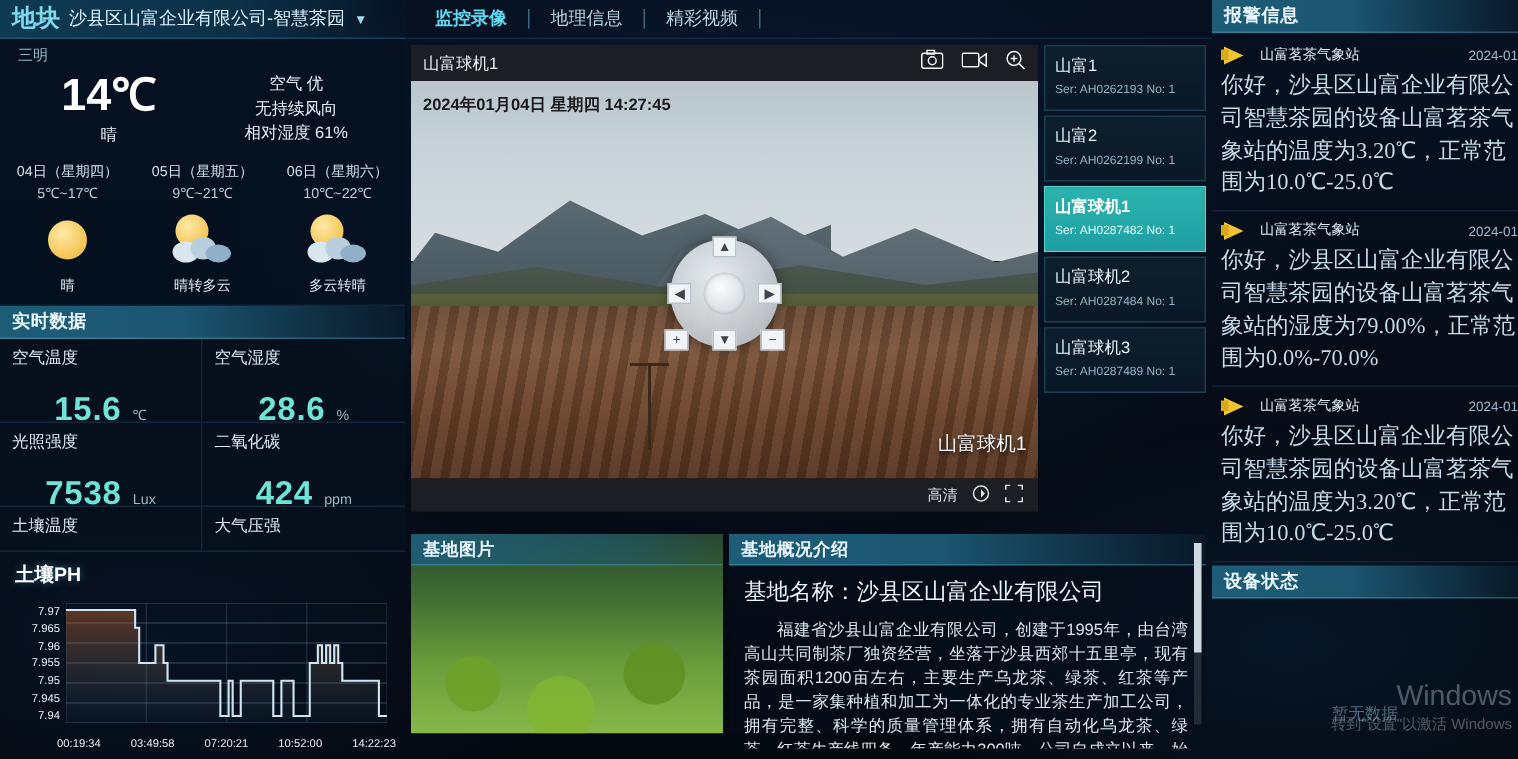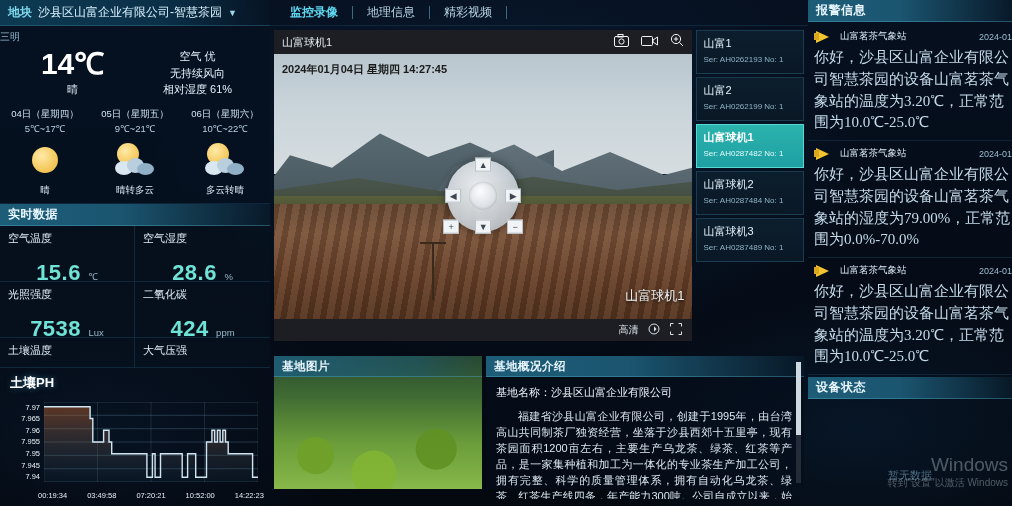--- a/index.html
+++ b/index.html
@@ -38,32 +38,32 @@
   }
   .panel-head.small { height: 21px; font-size: 11.5px; }
 
   
   .loc-bar {
     height: 26px; display: flex; align-items: center; gap: 6px;
     padding: 0 8px;
     background: linear-gradient(90deg,#0d3a52 0%, #0b3048 60%, rgba(8,30,46,0.2) 100%);
     border-bottom: 1px solid rgba(70,160,190,0.3);
   }
-  .loc-label { font-size: 12px; font-weight: bold; color: #7fd8ee; }
+  .loc-label { font-size: 16px; font-weight: bold; color: #7fd8ee; }
   .loc-value { font-size: 12px; color: #d9f2ff; }
   .caret { font-size: 9px; color: #9fd9ea; }
 
   
   .weather {
     background: rgba(6,18,33,0.75);
     border-bottom: 1px solid rgba(40,90,120,0.3);
     padding: 4px 0 0 0;
     position: relative;
   }
-  .wx-city { font-size: 10px; color: #8fb6cb; padding-left: 0; }
+  .wx-city { font-size: 10px; color: #8fb6cb; padding-left: 12px; }
   .wx-main { display: flex; align-items: flex-start; padding: 2px 10px 6px 10px; }
   .wx-left { flex: 1; text-align: center; padding-top: 2px; }
   .wx-temp { font-size: 30px; font-weight: bold; color: #ffffff; line-height: 1.05; }
   .wx-cond { font-size: 11px; color: #dbeaf5; margin-top: 2px; }
   .wx-right { flex: 1; text-align: center; font-size: 11px; line-height: 1.5; color: #e3f1fa; padding-top: 2px; }
 
   .forecast { display: flex; padding: 4px 0 6px 0; }
   .fc-day { flex: 1; text-align: center; }
   .fc-date { font-size: 9.5px; color: #cfe3f0; }
   .fc-range { font-size: 9.5px; color: #b8cfe0; margin-top: 1px; }
@@ -179,21 +179,21 @@
   .bottom-mid { display: flex; gap: 4px; padding: 15px 4px 0 4px; height: 148px; }
   .img-panel { width: 208px; position: relative; overflow: hidden; }
   .img-photo { position: absolute; inset: 0;
     background:
       radial-gradient(circle at 20% 75%, rgba(110,160,40,0.9) 0 18px, transparent 19px),
       radial-gradient(circle at 48% 88%, rgba(130,180,50,0.85) 0 22px, transparent 23px),
       radial-gradient(circle at 78% 70%, rgba(95,145,35,0.9) 0 20px, transparent 21px),
       linear-gradient(180deg, #2a4a2e 0%, #3f6b33 30%, #6a9c3a 65%, #87b84a 100%); }
   .info-panel { flex: 1; position: relative; background: rgba(5,14,26,0.6); }
   .info-body { padding: 8px 12px 6px 10px; height: 122px; overflow: hidden; position: relative; }
-  .info-name { font-size: 11px; color: #eaf4fb; margin-bottom: 9px; }
+  .info-name { font-size: 15px; color: #eaf4fb; margin-bottom: 9px; }
   .info-text { font-size: 11px; line-height: 1.45; color: #dbe8f2; text-indent: 22px; text-align: justify; }
   .scrollbar { position: absolute; right: 3px; top: 6px; bottom: 6px; width: 5px; background: rgba(255,255,255,0.12); }
   .scrollthumb { position: absolute; top: 0; left: 0; width: 5px; height: 60%; background: #cfd9e0; }
 
   
   .alarm-list { padding: 2px 0; }
   .alarm { display: block; padding: 5px 0 6px 6px; border-bottom: 1px solid rgba(40,85,115,0.3); }
   .alarm-top { display: flex; align-items: center; gap: 6px; }
   .horn { width: 20px; height: 15px; flex: 0 0 20px; position: relative; }
   .horn::before { content:""; position:absolute; left:2px; top:2px; width:0; height:0;

